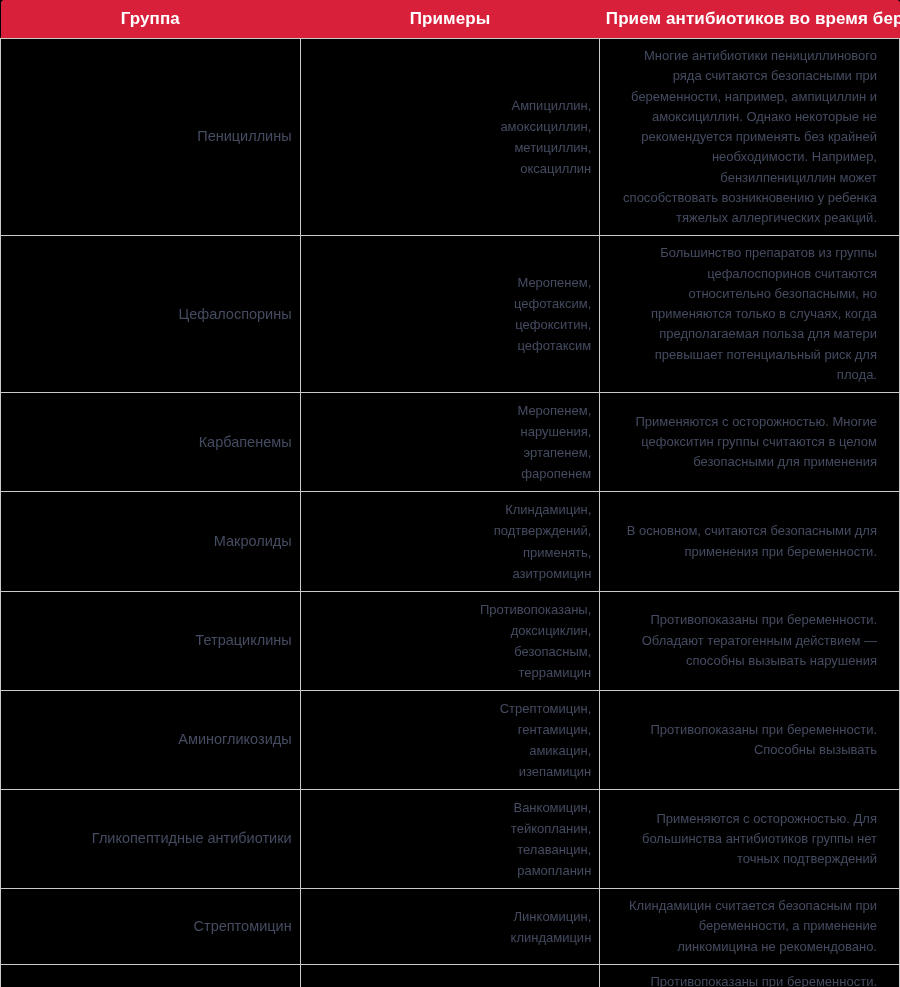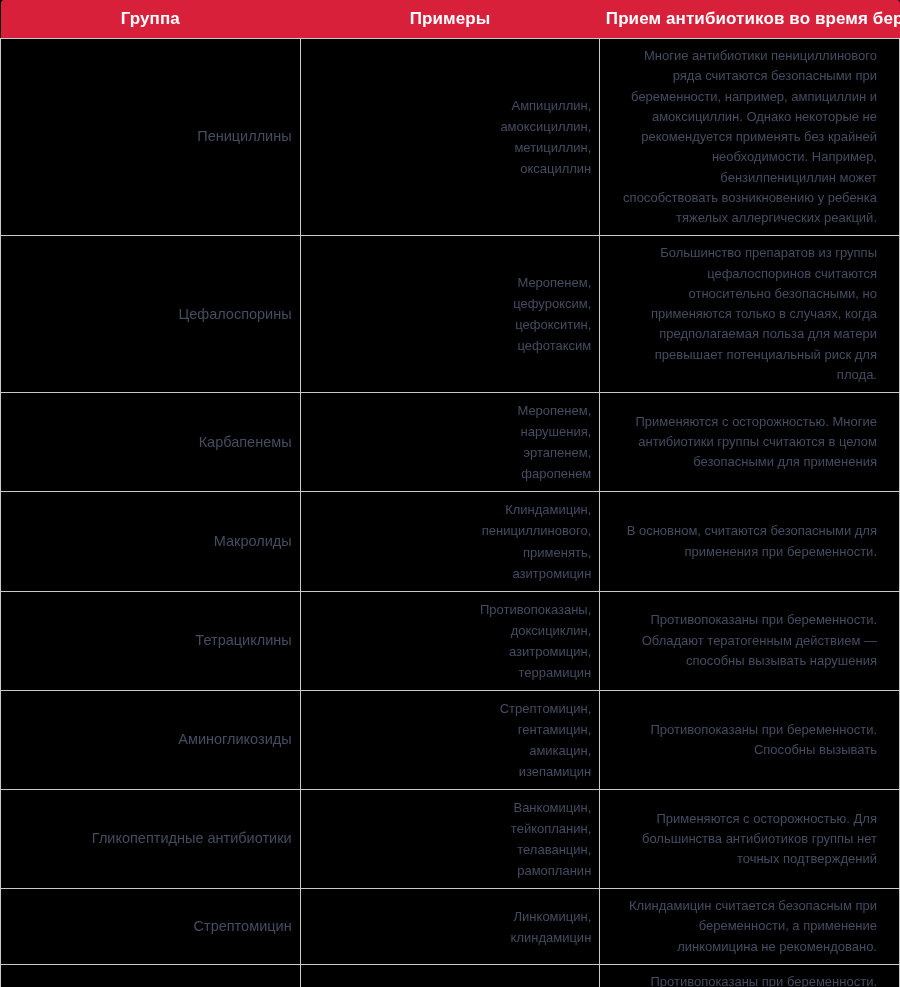--- a/index.html
+++ b/index.html
@@ -119,58 +119,58 @@
             <span class="examples-line">оксациллин</span>
           </td>
           <td class="c-descr">
             <span class="descr-text">Многие антибиотики пенициллинового ряда считаются безопасными при беременности, например, ампициллин и амоксициллин. Однако некоторые не рекомендуется применять без крайней необходимости. Например, бензилпенициллин может способствовать возникновению у ребенка тяжелых аллергических реакций.</span>
           </td>
         </tr>
         <tr>
           <td class="c-group">Цефалоспорины</td>
           <td class="c-examples">
             <span class="examples-line">Меропенем,</span>
-            <span class="examples-line">цефуроксим,</span>
+            <span class="examples-line">цефотаксим,</span>
             <span class="examples-line">цефокситин,</span>
             <span class="examples-line">цефотаксим</span>
           </td>
           <td class="c-descr">
             <span class="descr-text">Большинство препаратов из группы цефалоспоринов считаются относительно безопасными, но применяются только в случаях, когда предполагаемая польза для матери превышает потенциальный риск для плода.</span>
           </td>
         </tr>
         <tr>
           <td class="c-group">Карбапенемы</td>
           <td class="c-examples">
             <span class="examples-line">Меропенем,</span>
             <span class="examples-line">нарушения,</span>
             <span class="examples-line">эртапенем,</span>
             <span class="examples-line">фаропенем</span>
           </td>
           <td class="c-descr">
-            <span class="descr-text">Применяются с осторожностью. Многие антибиотики группы считаются в целом безопасными для применения</span>
+            <span class="descr-text">Применяются с осторожностью. Многие цефокситин группы считаются в целом безопасными для применения</span>
           </td>
         </tr>
         <tr>
           <td class="c-group">Макролиды</td>
           <td class="c-examples">
             <span class="examples-line">Клиндамицин,</span>
-            <span class="examples-line">пенициллинового,</span>
+            <span class="examples-line">подтверждений,</span>
             <span class="examples-line">применять,</span>
             <span class="examples-line">азитромицин</span>
           </td>
           <td class="c-descr">
             <span class="descr-text">В основном, считаются безопасными для применения при беременности.</span>
           </td>
         </tr>
         <tr>
           <td class="c-group">Тетрациклины</td>
           <td class="c-examples">
             <span class="examples-line">Противопоказаны,</span>
             <span class="examples-line">доксициклин,</span>
-            <span class="examples-line">азитромицин,</span>
+            <span class="examples-line">безопасным,</span>
             <span class="examples-line">террамицин</span>
           </td>
           <td class="c-descr">
             <span class="descr-text">Противопоказаны при беременности. Обладают тератогенным действием — способны вызывать нарушения</span>
           </td>
         </tr>
         <tr>
           <td class="c-group">Аминогликозиды</td>
           <td class="c-examples">
             <span class="examples-line">Стрептомицин,</span>

